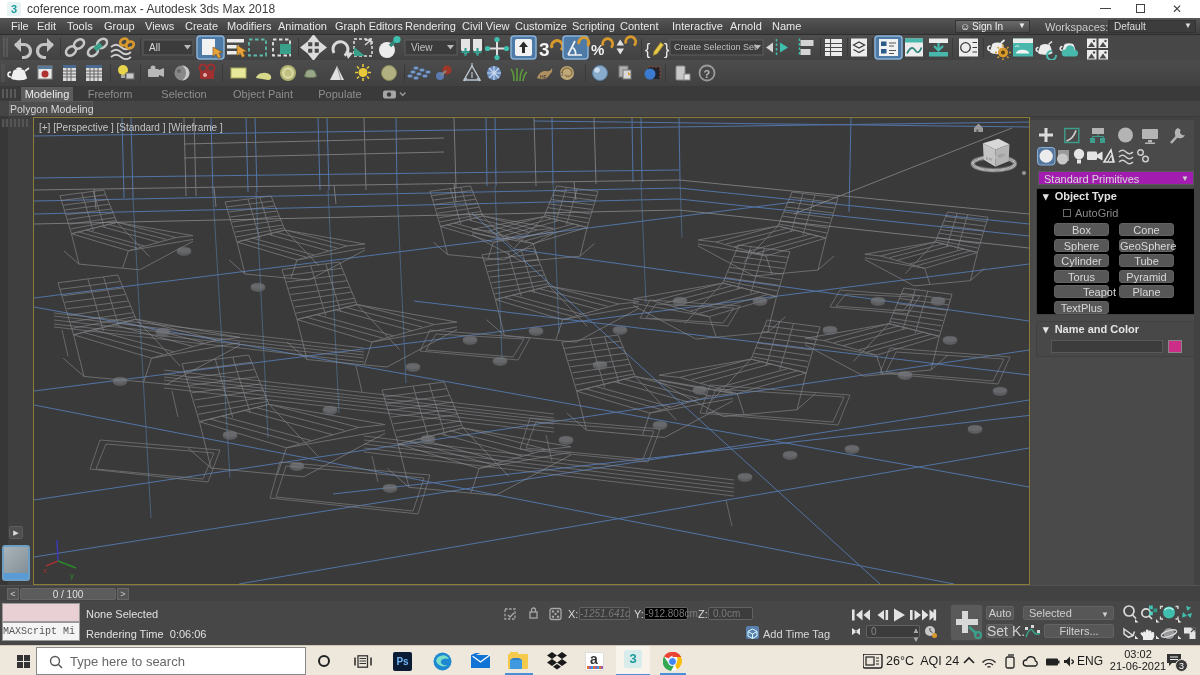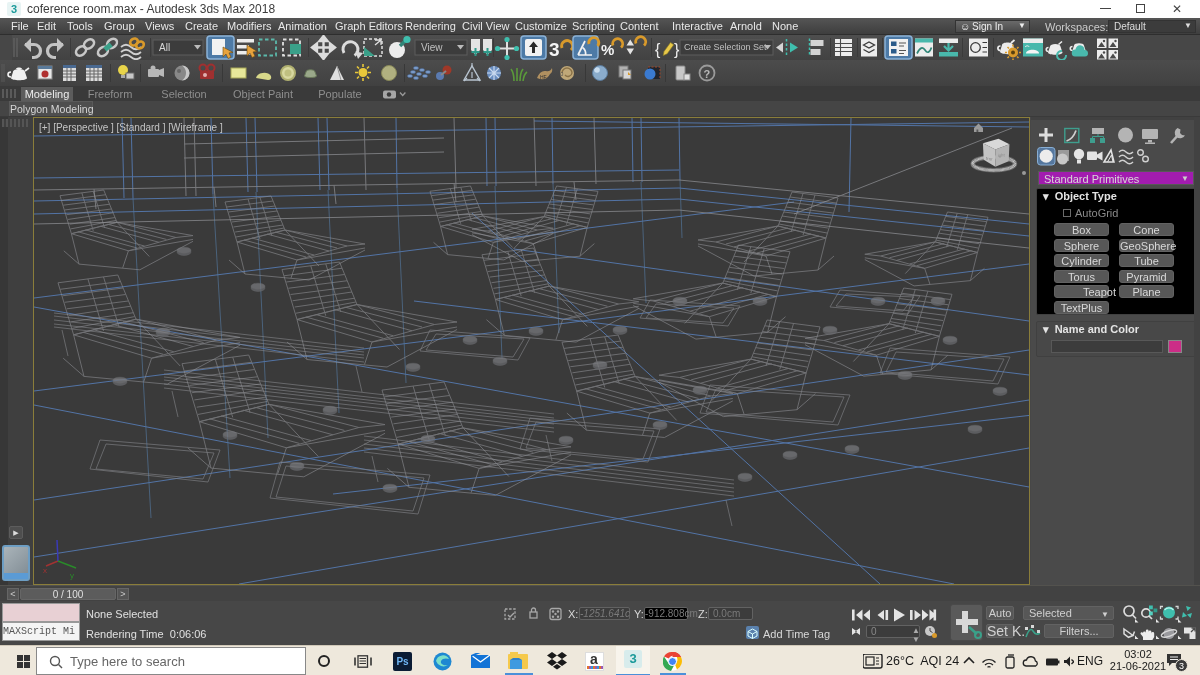--- a/index.html
+++ b/index.html
@@ -38,36 +38,36 @@
       <span class="abs" style="left:227px">Modifiers</span>
       <span class="abs" style="left:278px">Animation</span>
       <span class="abs" style="left:335px">Graph Editors</span>
       <span class="abs" style="left:405px">Rendering</span>
       <span class="abs" style="left:462px">Civil View</span>
       <span class="abs" style="left:515px">Customize</span>
       <span class="abs" style="left:572px">Scripting</span>
       <span class="abs" style="left:620px">Content</span>
       <span class="abs" style="left:672px">Interactive</span>
       <span class="abs" style="left:730px">Arnold</span>
-      <span class="abs" style="left:772px">None</span>
+      <span class="abs" style="left:772px">Name</span>
     </div>
 
     <div class="abs" style="left:955px;top:2px;width:75px;height:13px;background:linear-gradient(#6a6a6a,#4a4a4a);border:1px solid #333;font-size:10px;color:#eee;">
       <span style="position:absolute;left:4px;top:0px;">☺</span>
       <span style="position:absolute;left:16px;top:0px;">Sign In</span>
       <span style="position:absolute;right:3px;top:0px;font-size:8px;">▼</span>
     </div>
     <div class="abs" style="left:1045px;top:3px;font-size:11px;color:#ccc;">Workspaces:</div>
     <div class="abs" style="left:1108px;top:2px;width:88px;height:13px;background:#3c3c3c;border:1px solid #333;font-size:10px;color:#ddd;">
       <span style="position:absolute;left:5px;top:0px;">Default</span>
       <span style="position:absolute;right:3px;top:0px;font-size:8px;">▼</span>
     </div>
   </div>
 
-  <div id="tb1" class="abs" style="left:12px;top:35px;width:968px;height:25px;background:linear-gradient(#4e4e4e,#424242);">
+  <div id="tb1" class="abs" style="left:2px;top:35px;width:968px;height:25px;background:linear-gradient(#4e4e4e,#424242);">
     <svg class="abs" style="left:0;top:0" width="1200" height="25" viewBox="0 0 1200 25">
       <g stroke="#3a3a3a" stroke-width="1">
           <path d="M58.5 3 v19 M138.5 3 v19 M296.5 3 v19 M481.5 3 v19 M639.5 3 v19 M818.5 3 v19 M845.5 3 v19 M870.5 3 v19 M950.5 3 v19 M981.5 3 v19"></path>
         </g>
       <path d="M2 3 v19 M5 3 v19" stroke="#5f5f5f" stroke-width="1.5"></path>
       <g fill="none" stroke="#c4c4c4" stroke-width="3.2">
           <path d="M13 9.5 h9 a6.5 6.5 0 0 1 0 13 h-2"></path>
           <path d="M51 9.5 h-9 a6.5 6.5 0 0 0 0 13 h2"></path>
         </g>
       <g fill="#c4c4c4">

